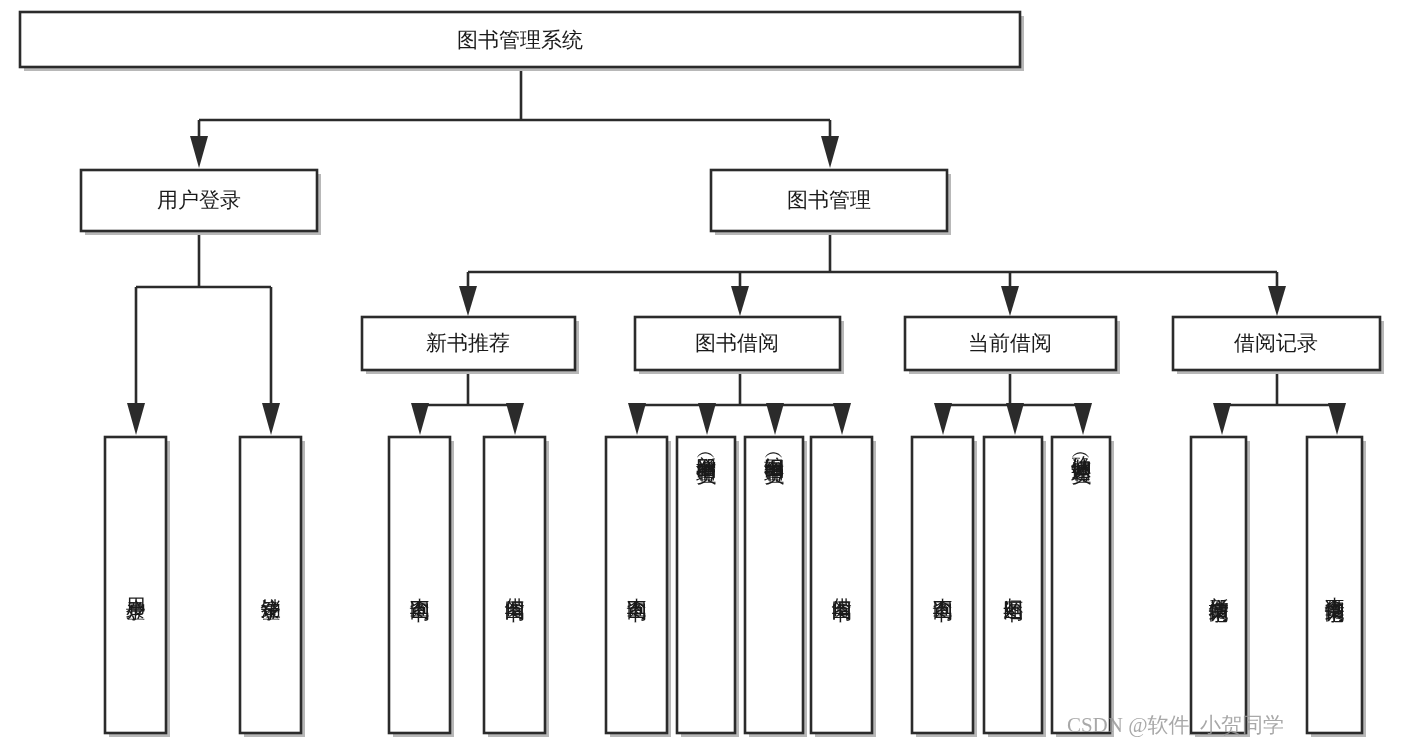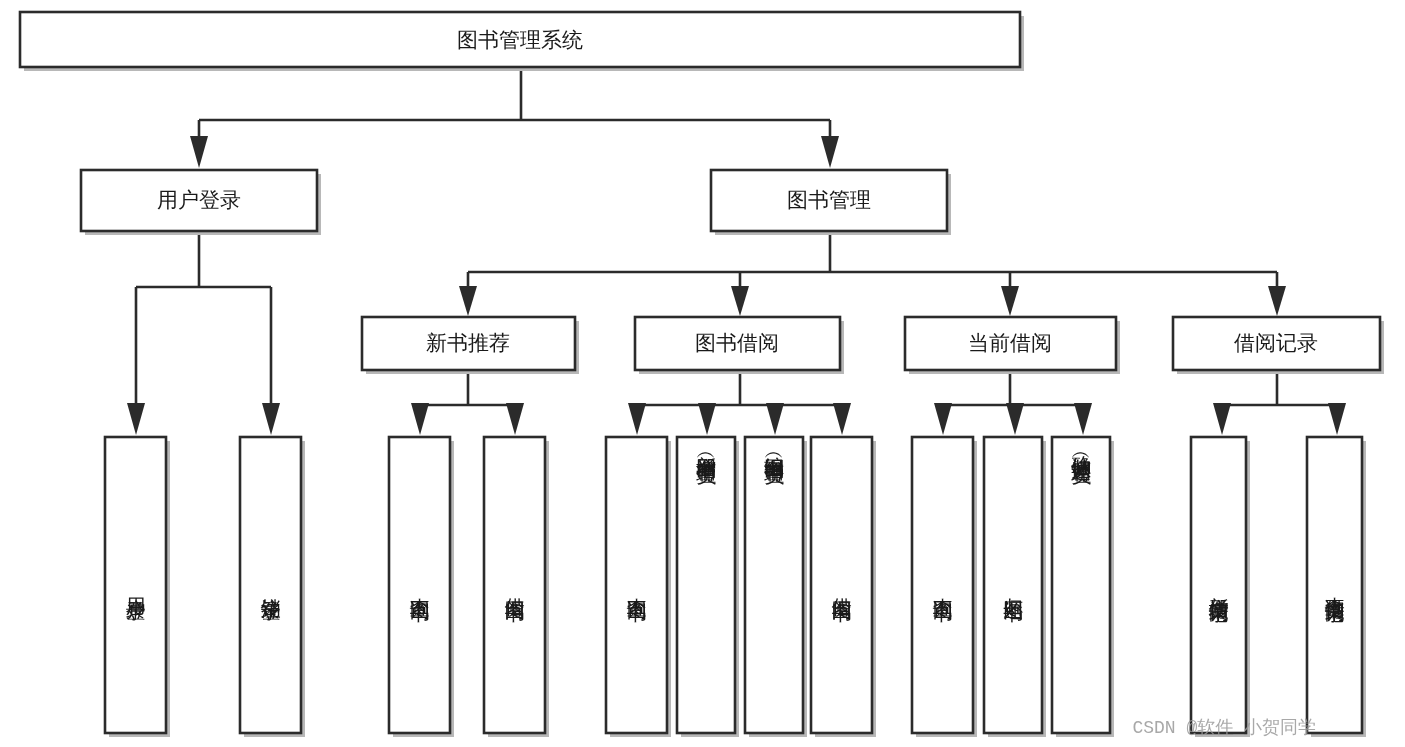--- a/index.html
+++ b/index.html
@@ -12,21 +12,20 @@
     width: 1405px;
     height: 747px;
     font-family: "Liberation Sans", "DejaVu Sans", sans-serif;
     overflow: hidden;
     position: relative;
   }
   #diagram-root {
     position: relative;
     width: 1298px;
     height: 747px;
-    padding-left: 32px;
   }
   svg#tree-svg {
     position: absolute;
     left: 0;
     top: 0;
     width: 1405px;
     height: 747px;
     display: block;
   }
   .node-box {
@@ -70,22 +69,22 @@
     line-height: 1.28;
     letter-spacing: 1.5px;
     color: #1a1a1a;
     white-space: nowrap;
     text-align: center;
   }
   .watermark {
     position: absolute;
     right: 14px;
     bottom: 8px;
-    font-family: Liberation Mono, monospace;
-    font-size: 18px;
+    font-family: Liberation Serif, serif;
+    font-size: 21px;
     color: #9a9a9a;
     opacity: 0.85;
     white-space: nowrap;
     pointer-events: none;
   }
 </style>
 </head>
 <body>
 
 <div id="diagram-root">

